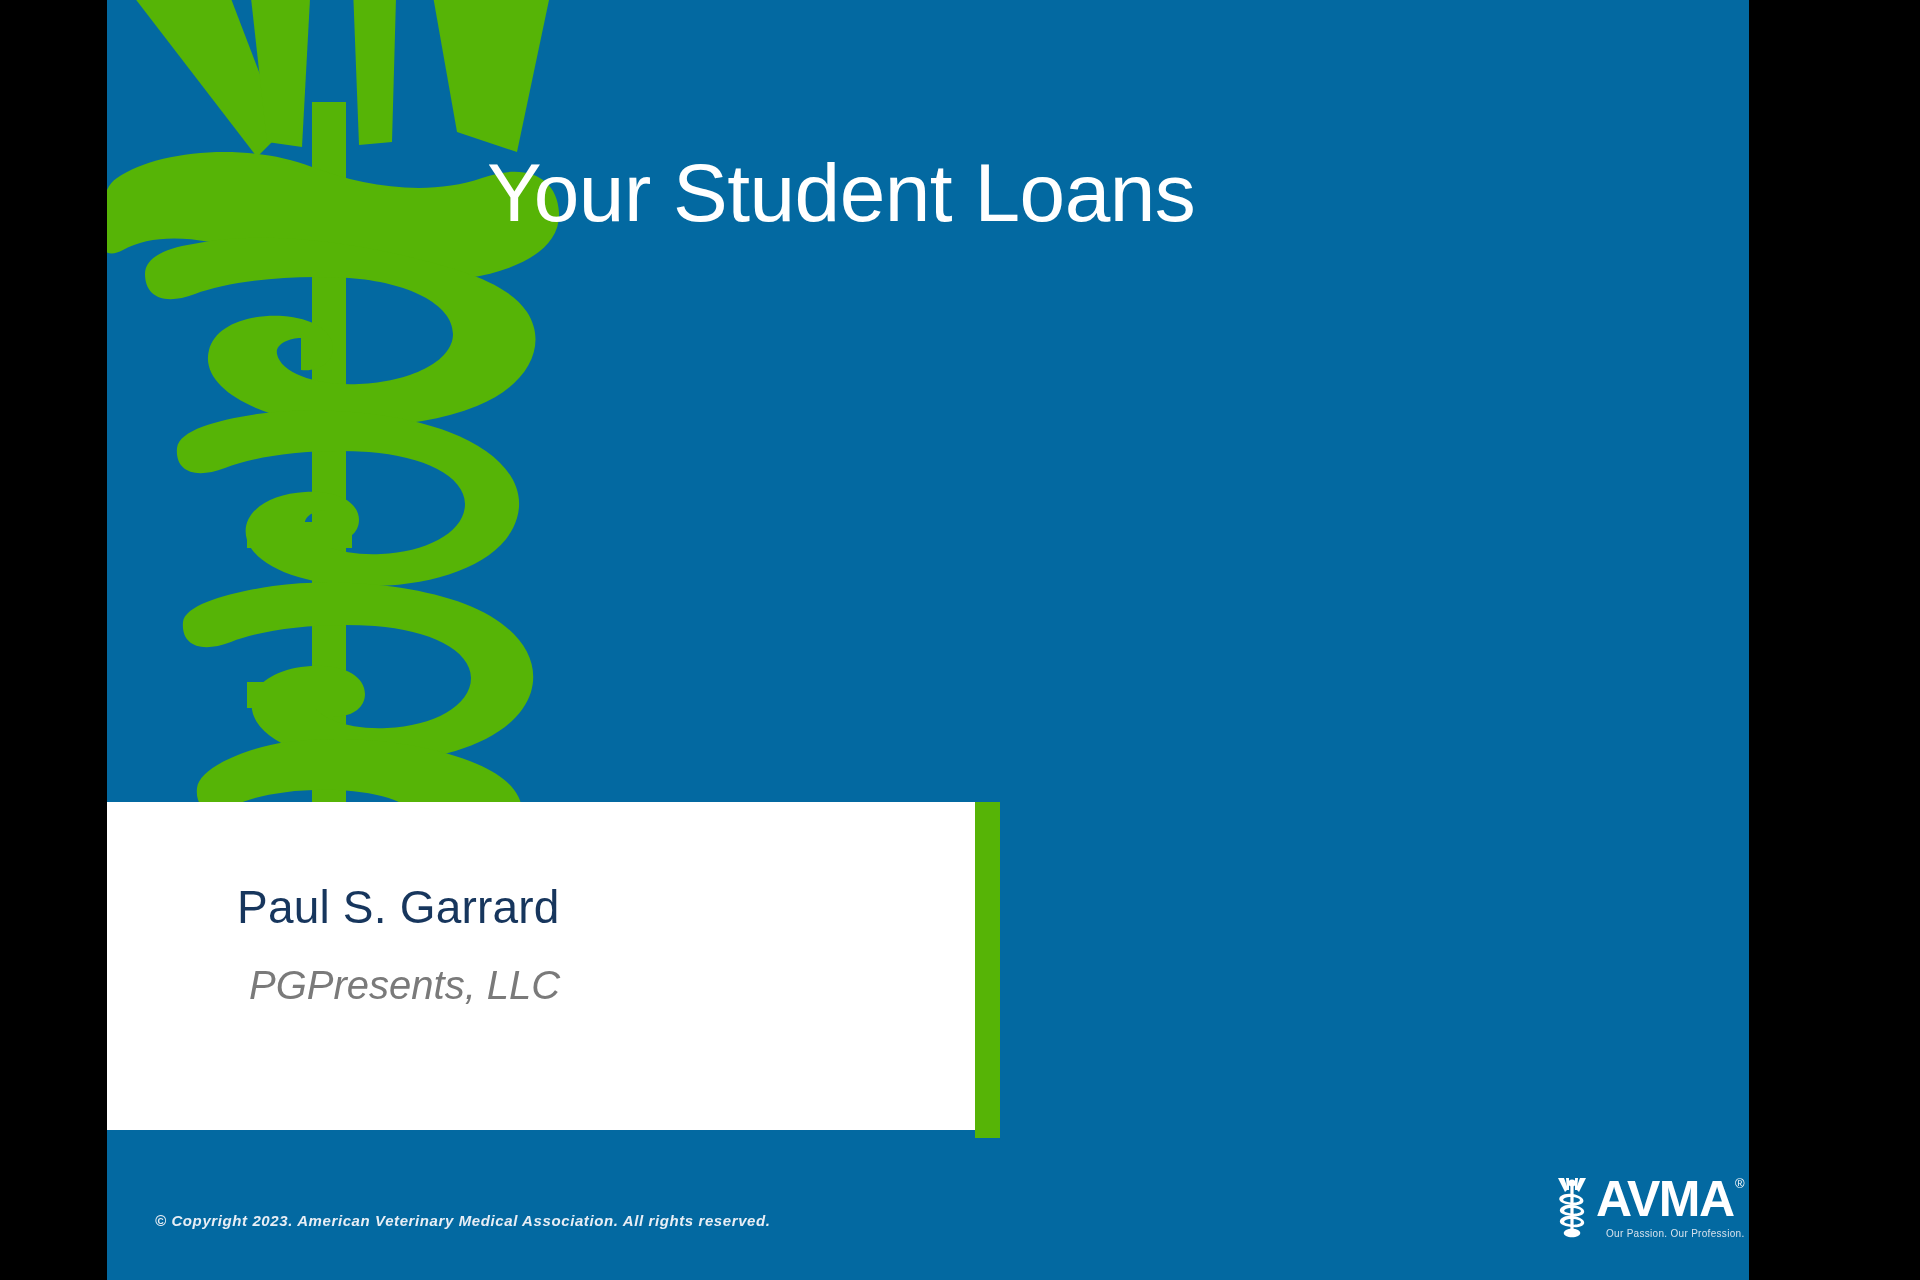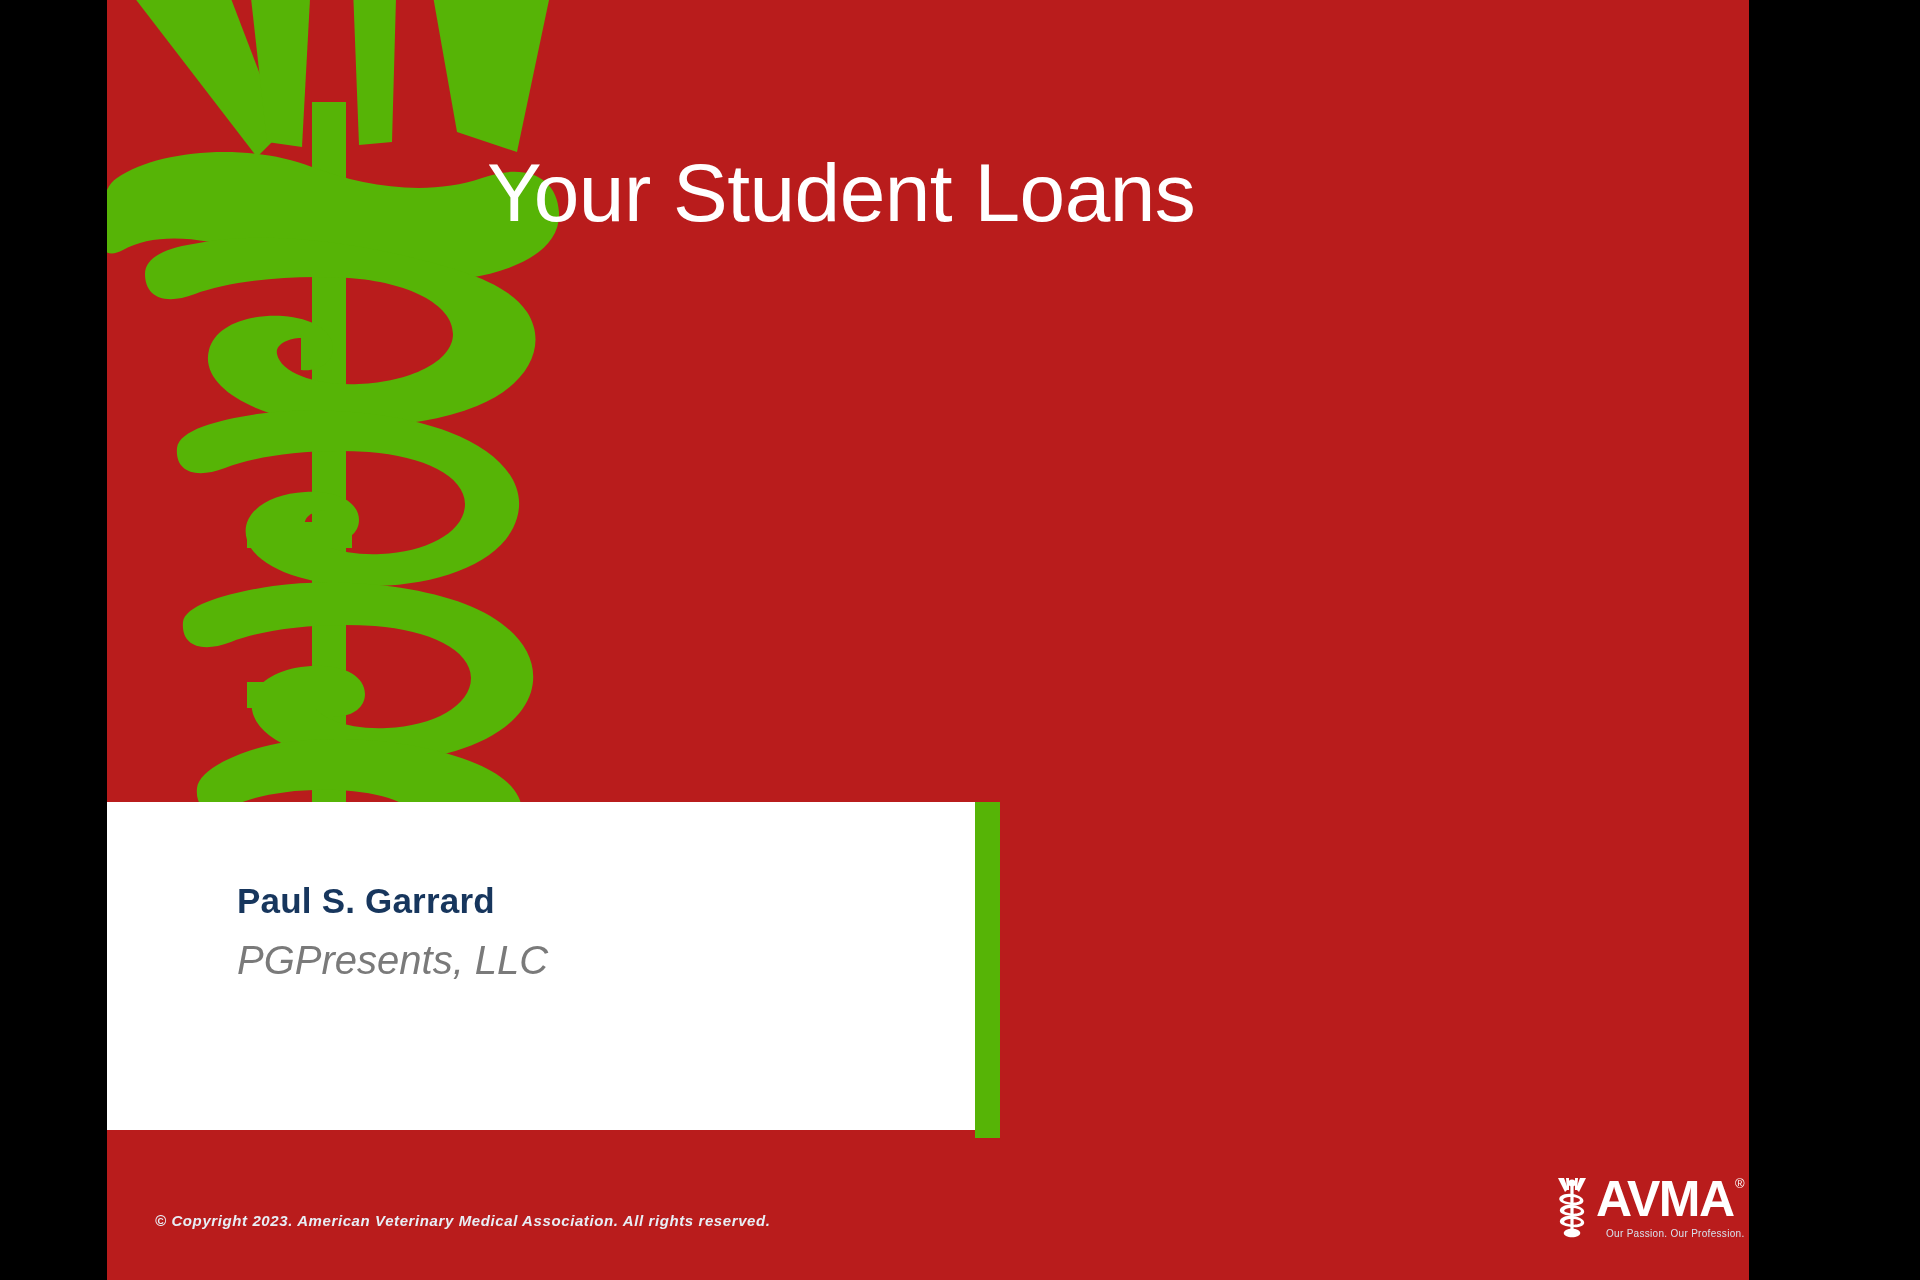--- a/index.html
+++ b/index.html
@@ -22,21 +22,21 @@
     background: #000000;
   }
 
   
   #slide {
     position: absolute;
     left: 107px;
     top: 0px;
     width: 1642px;
     height: 1280px;
-    background: #b91c1c;
+    background: #0369a1;
     overflow: hidden;
   }
 
   
   #caduceus-art {
     position: absolute;
     left: -10px;
     top: -18px;
     width: 470px;
     height: 880px;
@@ -95,27 +95,27 @@
   }
   #presenter-text {
     position: absolute;
     left: 130px;
     top: 78px;
     width: 700px;
   }
   #presenter-name {
     margin: 0;
     color: #17365D;
-    font-size: 35px;
-    font-weight: bold;
+    font-size: 46px;
+    font-weight: normal;
     line-height: 1.2;
     letter-spacing: 0.2px;
   }
   #presenter-org {
-    margin: 0;
+    margin: 12px;
     padding-top: 14px;
     color: #7A7A7A;
     font-size: 40px;
     font-style: italic;
     font-weight: 400;
     line-height: 1.2;
   }
 
   
   #copyright-text {

